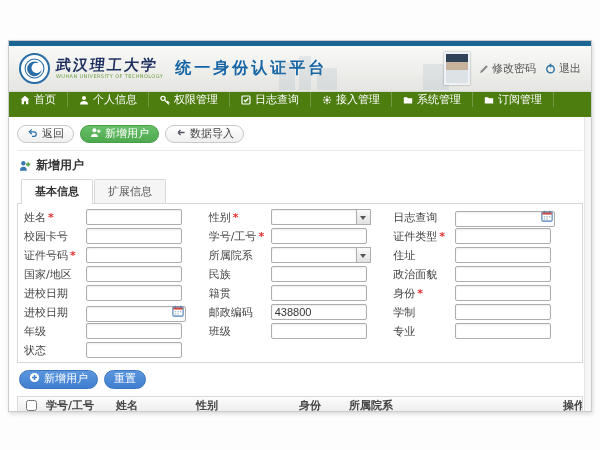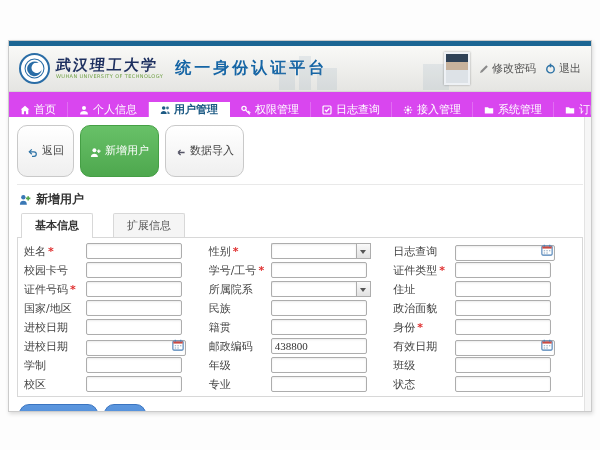--- a/index.html
+++ b/index.html
@@ -22,45 +22,45 @@
         display:flex;align-items:center;justify-content:center;flex-shrink:0}
   .uni{margin-left:6px;line-height:1.05}
   .uni-cn{font-size:15px;font-weight:bold;color:#1d2f5f;letter-spacing:2px;transform:skewX(-6deg)}
   .uni-en{font-size:5px;color:#6fa043;letter-spacing:.4px}
   .plat{margin-left:12px;font-size:16px;font-weight:bold;color:#1565a5;letter-spacing:3px}
   .hright{margin-left:auto;display:flex;gap:9px;font-size:11px;color:#555;position:relative;z-index:2}
   .avatar{width:26px;height:33px;border:2px solid #eef1f5;box-shadow:0 0 2px rgba(0,0,0,.35);
           background:linear-gradient(#2f4257 0%,#2f4257 26%,#c7b29c 26%,#c7b29c 56%,#dde2e7 56%)}
   .hlink{display:flex;align-items:center;gap:3px;cursor:pointer}
   
-  .nav{display:flex;height:25px;background:#d946ef;align-items:flex-end}
+  .nav{display:flex;height:25px;background:#4d7c0f;align-items:flex-start}
   .nav-item{display:flex;align-items:center;gap:4px;padding:0 11px;color:#fff;font-size:11px;
             border-right:1px solid rgba(255,255,255,.22);cursor:pointer;white-space:nowrap}
   .nav-item.active{background:#fff;color:#1c5a84;font-weight:bold}
   .nav-item svg{flex-shrink:0}
   
   .content{padding:5px 8px 0}
   .tb-row{display:flex;gap:6px;padding:3px 0 7px;border-bottom:1px solid #e9e9e9}
-  .btn{display:inline-flex;align-items:flex-end;gap:4px;font-size:11px;border-radius:10px;
-       padding:18px 9px;cursor:pointer;line-height:1.3}
+  .btn{display:inline-flex;align-items:flex-start;gap:4px;font-size:11px;border-radius:10px;
+       padding:1px 9px;cursor:pointer;line-height:1.3}
   .btn-light{background:linear-gradient(#fff,#efefef);border:1px solid #c9c9c9;color:#444}
   .btn-green{background:linear-gradient(#68c168,#4ea84e);border:1px solid #459f45;color:#fff}
   .btn-blue{background:linear-gradient(#5b96de,#3f7ecf);border:1px solid #3a74c0;color:#fff}
   .sec-title{display:flex;align-items:center;gap:5px;padding:6px 2px 5px;font-size:12px;font-weight:bold;color:#333}
-  .tabs{display:flex;gap:20px;padding-left:4px}
+  .tabs{display:flex;gap:1px;padding-left:4px}
   .tab{font-size:11px;padding:4px 13px;border:1px solid #d8d8d8;border-bottom:none;
        border-radius:2px 2px 0 0;background:#f5f5f5;color:#555;cursor:pointer}
   .tab.active{background:#fff;position:relative;z-index:2;margin-bottom:-1px;padding-bottom:5px;color:#333;font-weight:bold}
   .panel{border:1px solid #d8d8d8;background:#fff;padding:5px 6px 4px;position:relative;z-index:1}
   .fgrid{display:grid;grid-template-columns:1fr 1fr 1fr;row-gap:3px;column-gap:2px}
   .cell{display:flex;align-items:center;height:16px}
   .flabel{width:62px;font-size:11px;color:#444;flex-shrink:0;white-space:nowrap}
   .req{color:#e03131;margin-left:2px;font-weight:bold}
   .fin{width:96px;height:16px;border:1px solid #adadad;border-radius:2px;font-size:11px;
-       padding:0 3px;box-shadow:inset 0 1px 2px rgba(0,0,0,.08);font-family:Liberation Serif, serif;color:#333}
+       padding:0 3px;box-shadow:inset 0 1px 2px rgba(0,0,0,.08);font-family:Liberation Sans, sans-serif;color:#333}
   .sel{display:flex;width:100px;cursor:pointer}
   .selbox{flex:1;height:16px;border:1px solid #adadad;border-right:none;border-radius:2px 0 0 2px;
           background:#fff;box-shadow:inset 0 1px 2px rgba(0,0,0,.08)}
   .dd{width:15px;height:16px;border:1px solid #adadad;background:linear-gradient(#fafafa,#e2e2e2);
       display:flex;align-items:center;justify-content:center}
   .caret{width:0;height:0;border:3px solid transparent;border-top:4px solid #555;margin-top:4px}
   .dfield{position:relative;width:100px}
   .dfield .fin{width:100px;padding-right:16px}
   .cal{position:absolute;right:2px;top:2px;cursor:pointer;line-height:0}
   .actions{display:flex;gap:6px;padding:7px 2px 5px}
@@ -118,29 +118,20 @@
         </svg>
         <span>首页</span>
       </div>
       <div class="nav-item">
         <svg width="10" height="10" viewBox="0 0 10 10" fill="currentColor">
           <circle cx="5" cy="2.9" r="2"></circle>
             <path d="M1 9.4 C1 6.8 3 6 5 6 s4 .8 4 3.4 Z"></path>
         </svg>
         <span>个人信息</span>
       </div>
-      <div class="nav-item active">
-        <svg width="10" height="10" viewBox="0 0 10 10" fill="currentColor">
-          <circle cx="3.7" cy="3" r="1.8"></circle>
-            <path d="M.7 9 C.7 6.9 2.2 6.1 3.7 6.1 s3 .8 3 2.9 Z"></path>
-          <circle cx="7.5" cy="3" r="1.4" opacity=".85"></circle>
-            <path d="M7.6 9 H9.7 C9.7 7.1 8.7 6.3 7.3 6.2 Z" opacity=".85"></path>
-        </svg>
-        <span>用户管理</span>
-      </div>
       <div class="nav-item">
         <svg width="10" height="10" viewBox="0 0 10 10">
           <circle cx="3" cy="3.4" r="2.1" fill="none" stroke="currentColor" stroke-width="1.3"></circle>
           <path d="M4.6 5 8.9 9.3 M6.9 7.3 8.2 6 M8 8.4 9.3 7.1" stroke="currentColor" stroke-width="1.2" fill="none"></path>
         </svg>
         <span>权限管理</span>
       </div>
       <div class="nav-item">
         <svg width="10" height="10" viewBox="0 0 10 10">
           <rect x="1" y="1" width="8" height="8" rx="1" fill="none" stroke="currentColor" stroke-width="1.2"></rect>
@@ -302,49 +293,34 @@
                     <rect x="1.2" y="2.2" width="8.6" height="2" fill="#c94a42"></rect>
                     <path d="M3 .8v1.8M8 .8v1.8" stroke="#4a7fb5"></path>
                     <path d="M2.5 6.2h1.3M4.9 6.2h1.3M7.3 6.2h1.3M2.5 8.2h1.3M4.9 8.2h1.3" stroke="#8aa4bd"></path>
                   </svg></span>
             </div>
           </div>
           <div class="cell">
             <span class="flabel"><span>邮政编码</span><span class="req"></span></span>
             <input class="fin" value="438800" style="">
           </div>
-          <div class="cell">
-            <span class="flabel"><span>有效日期</span><span class="req"></span></span>
-            <div class="dfield"><input class="fin" style="">
-              <span class="cal"><svg width="12" height="12" viewBox="0 0 11 11">
-                    <rect x=".8" y="1.8" width="9.4" height="8.4" rx="1" fill="#fff" stroke="#4a7fb5"></rect>
-                    <rect x="1.2" y="2.2" width="8.6" height="2" fill="#c94a42"></rect>
-                    <path d="M3 .8v1.8M8 .8v1.8" stroke="#4a7fb5"></path>
-                    <path d="M2.5 6.2h1.3M4.9 6.2h1.3M7.3 6.2h1.3M2.5 8.2h1.3M4.9 8.2h1.3" stroke="#8aa4bd"></path>
-                  </svg></span>
-            </div>
-          </div>
 
           <div class="cell">
             <span class="flabel"><span>学制</span><span class="req"></span></span>
             <input class="fin" style="">
           </div>
           <div class="cell">
             <span class="flabel"><span>年级</span><span class="req"></span></span>
             <input class="fin" style="">
           </div>
           <div class="cell">
             <span class="flabel"><span>班级</span><span class="req"></span></span>
             <input class="fin" style="">
           </div>
 
-          <div class="cell">
-            <span class="flabel"><span>校区</span><span class="req"></span></span>
-            <input class="fin" style="">
-          </div>
           <div class="cell">
             <span class="flabel"><span>专业</span><span class="req"></span></span>
             <input class="fin" style="">
           </div>
           <div class="cell">
             <span class="flabel"><span>状态</span><span class="req"></span></span>
             <input class="fin" style="">
           </div>
 
         </div>

